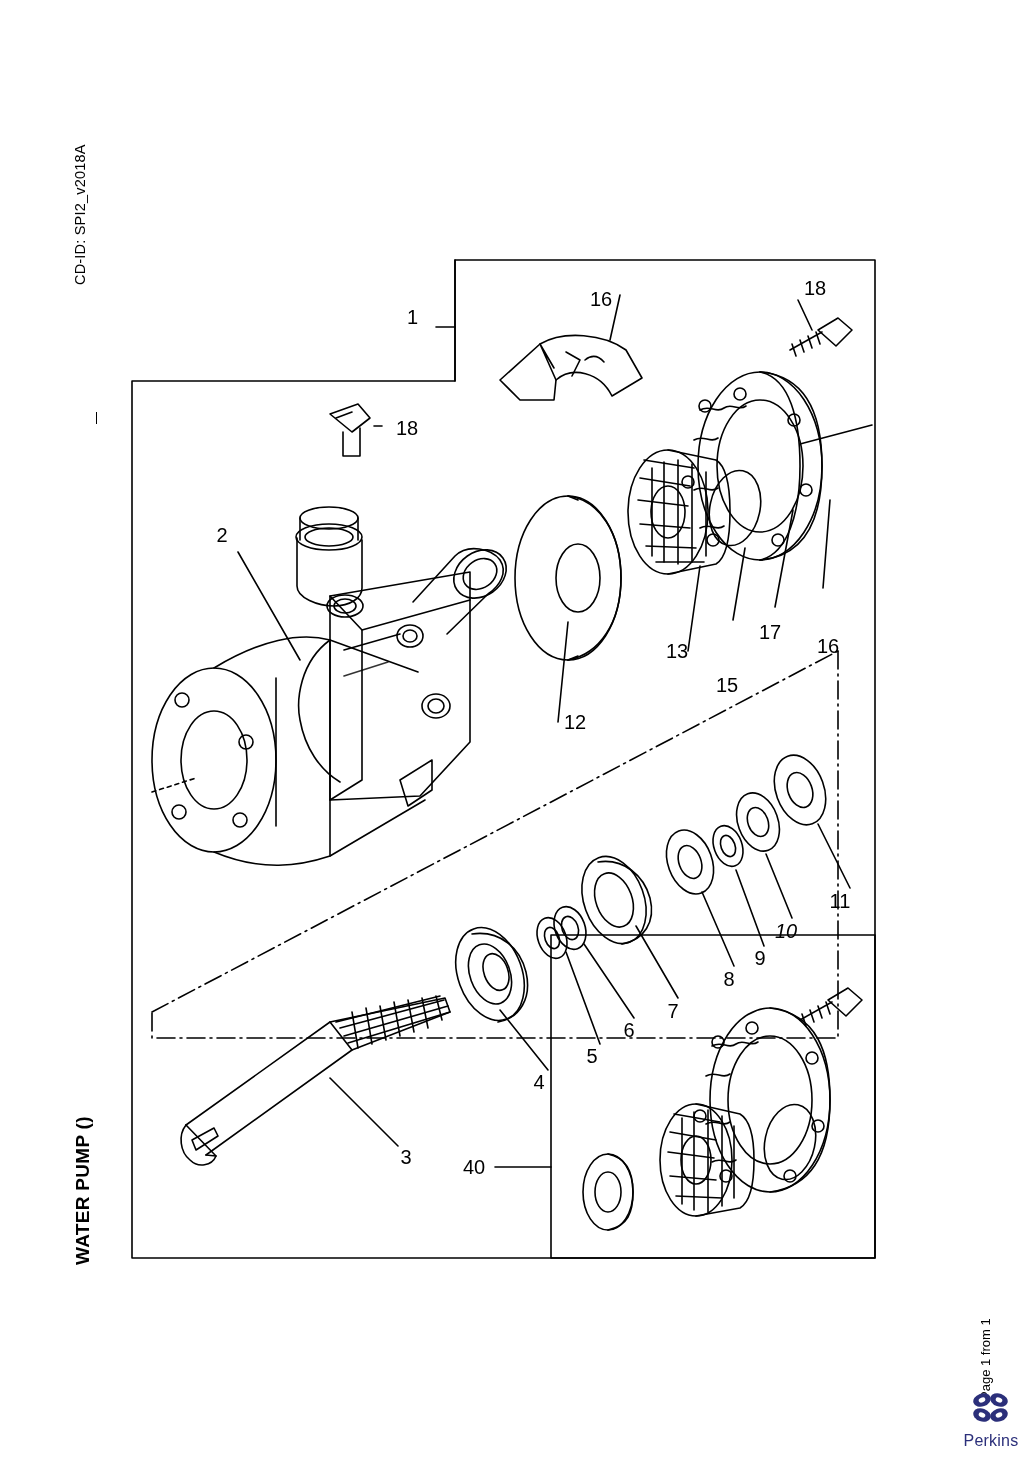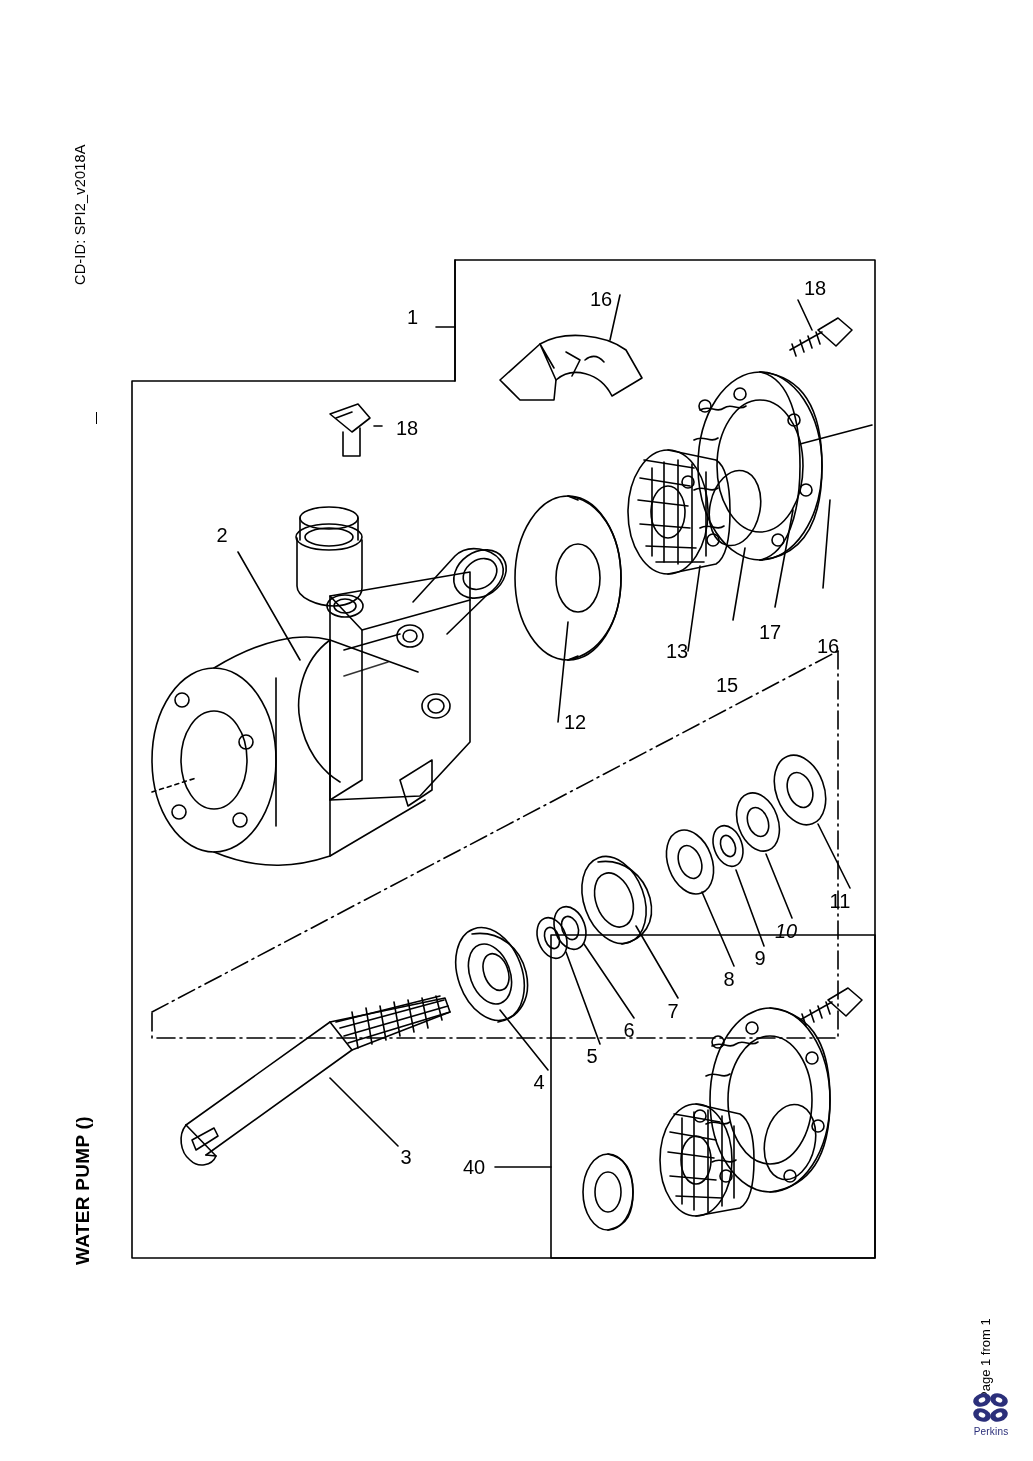--- a/index.html
+++ b/index.html
@@ -52,23 +52,23 @@
   .logo {
     position: absolute;
     left: 962px;
     top: 1392px;
     width: 58px;
     height: 58px;
     text-align: center;
   }
   .logo svg { display: block; margin: 0 auto; }
   .logo .logo-text {
-    font-size: 10px;
+    font-size: 16px;
     color: #2b2f7a;
-    margin-top: 2px;
+    margin-top: 8px;
     letter-spacing: .2px;
   }
 
   
   .drawing {
     position: absolute;
     left: 0; top: 0;
     width: 1033px;
     height: 1461px;
   }

